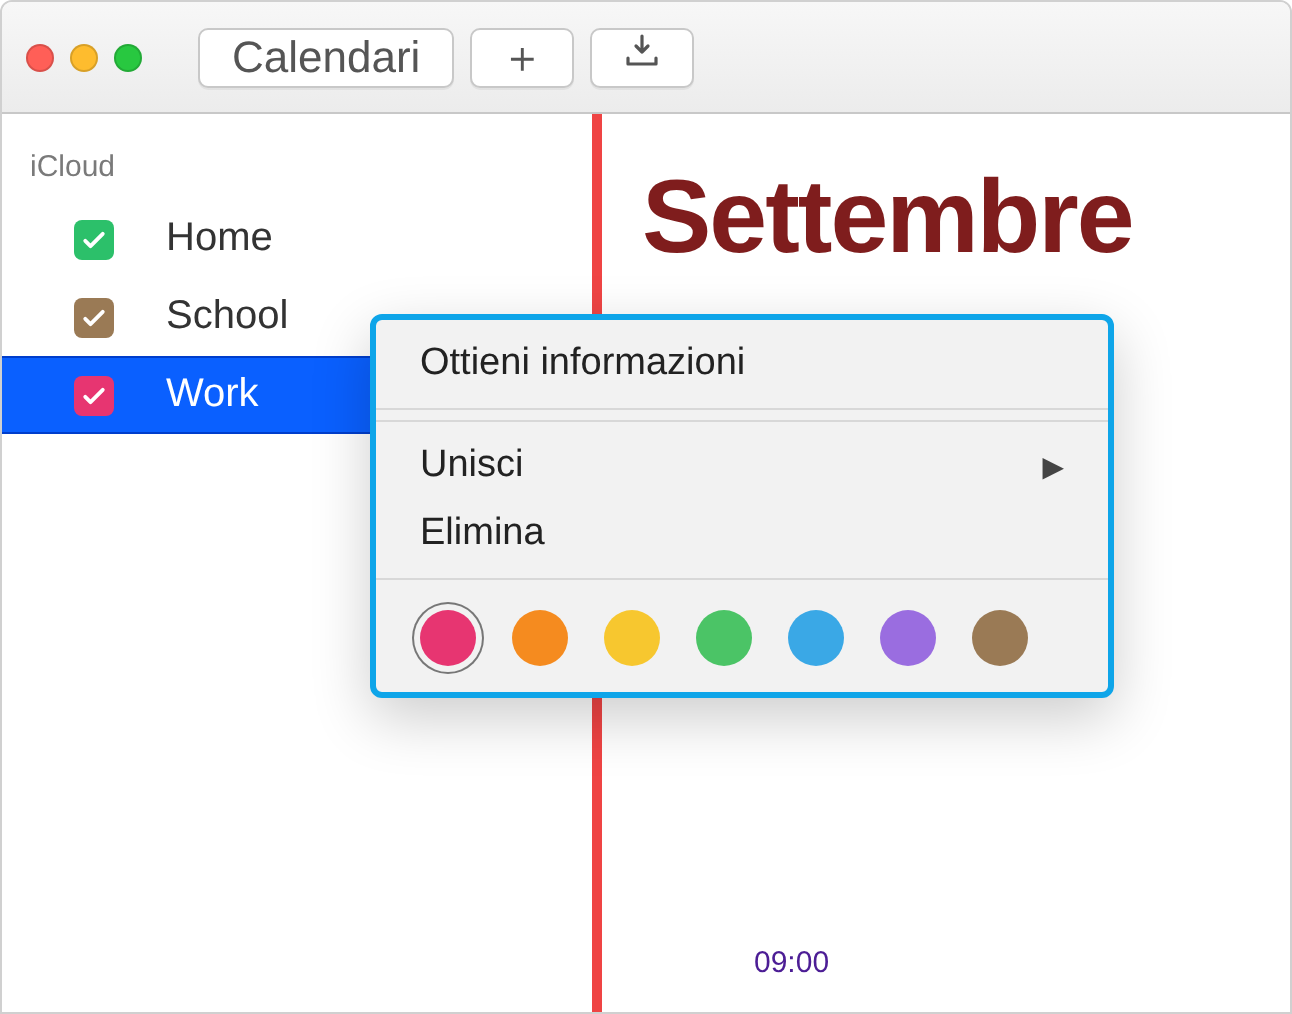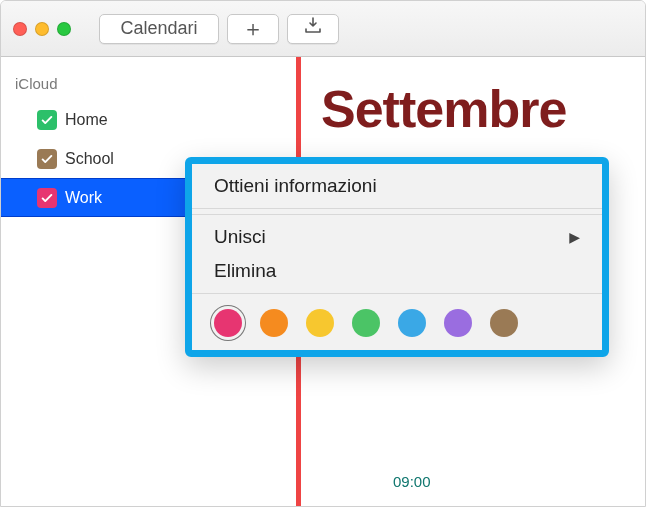--- a/index.html
+++ b/index.html
@@ -40,44 +40,44 @@
       border: 1px solid #c8c8c8;
       border-radius: 5px;
       padding: 0 16px;
       display: flex;
       align-items: center;
       justify-content: center;
       font-size: 17px;
       color: #555;
       box-shadow: 0 1px 0 rgba(0,0,0,0.05);
     }
-    .tb-btn.text { min-width: 120px; font-size: 18px; }
+    .tb-btn.text { min-width: 120px; font-size: 22px; }
     .tb-btn.icon { width: 52px; font-size: 22px; font-weight: 300; }
     .content {
       display: flex;
       height: calc(100% - 56px);
       position: relative;
     }
     .sidebar {
       width: 300px;
       background: #fff;
       border-right: 5px solid #ef4444;
       padding-top: 14px;
     }
     .section-header {
       font-size: 15px;
       color: #7a7a7a;
       padding: 4px 14px 8px;
     }
     .cal-row {
       display: flex;
       align-items: center;
-      gap: 8px;
+      gap: 26px;
       padding: 5px 14px 5px 36px;
-      font-size: 16px;
+      font-size: 20px;
       color: #333;
       height: 39px;
     }
     .cal-row.selected {
       background: #0a60ff;
       color: #fff;
       border-top: 1px solid #003ecc;
       border-bottom: 1px solid #003ecc;
     }
     .check {
@@ -97,31 +97,31 @@
     }
     .month-title {
       font-size: 52px;
       font-weight: 700;
       color: #7f1d1d;
       letter-spacing: -1px;
     }
     .time-label {
       position: absolute;
       bottom: 16px;
-      left: 92px;
+      left: 76px;
       font-size: 15px;
-      color: #0f766e;
+      color: #4c1d95;
     }
     .context-menu {
       position: absolute;
       top: 156px;
       left: 184px;
-      width: 424px;
+      width: 372px;
       background: #f2f2f2;
-      border: 7px solid #0ea5e9;
+      border: 3px solid #0ea5e9;
       border-radius: 6px;
       box-shadow: 0 10px 30px rgba(0,0,0,0.2);
       padding: 5px 0;
       font-size: 19px;
       color: #222;
     }
     .menu-item {
       padding: 6px 22px;
       display: flex;
       align-items: center;

